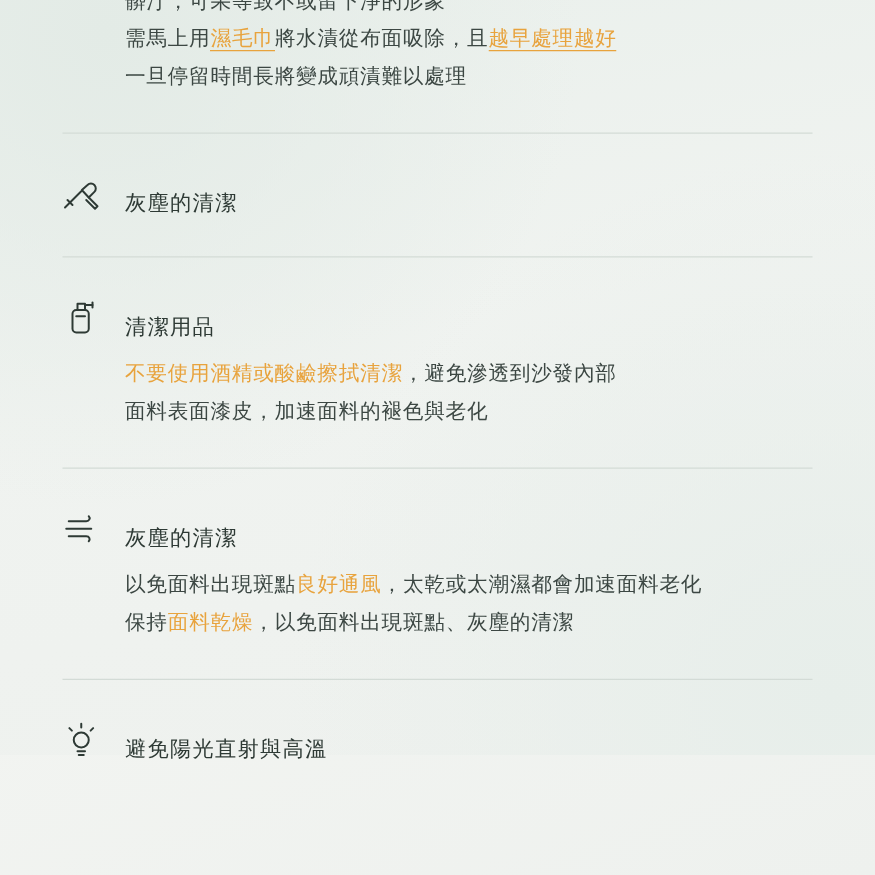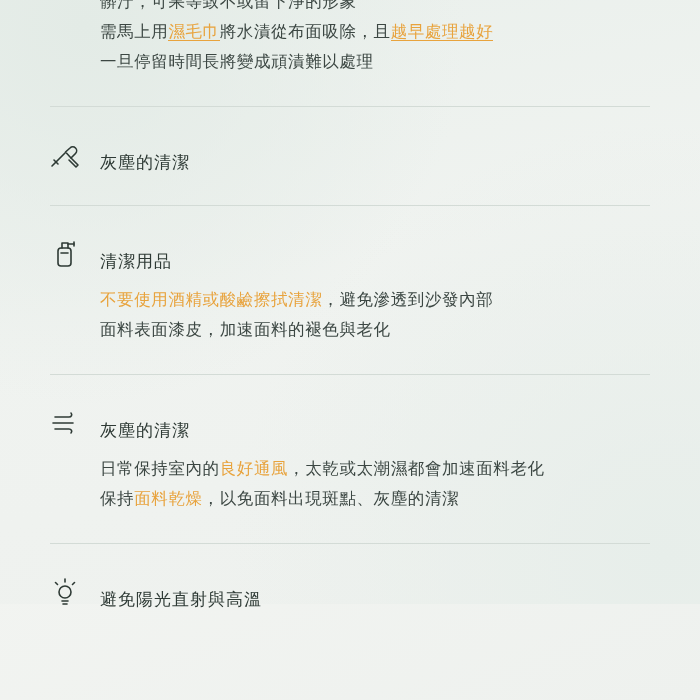--- a/index.html
+++ b/index.html
@@ -160,21 +160,21 @@
       <span class="icon">
         <svg width="40" height="40" viewBox="0 0 40 40" fill="none" stroke="#2e3a35" stroke-width="1.6" stroke-linecap="round" stroke-linejoin="round">
           <path d="M10 15 L24 15 C26.5 15 27.5 12.5 26 11"></path>
           <path d="M8 21 L28 21"></path>
           <path d="M10 27 L24 27 C26.5 27 27.5 29.5 26 31"></path>
         </svg>
       </span>
       <span class="sec-title">灰塵的清潔</span>
     </div>
     <div class="body">
-      <p><span>日常保持室內的</span><span class="hl-orange">良好通風</span><span>，太乾或太潮濕都會加速面料老化</span></p>
+      <p><span>以免面料出現斑點</span><span class="hl-orange">良好通風</span><span>，太乾或太潮濕都會加速面料老化</span></p>
       <p><span>保持</span><span class="hl-orange">面料乾燥</span><span>，以免面料出現斑點、灰塵的清潔</span></p>
     </div>
   </div>
 
   <div style="height:30px"></div>
   <div class="divider"></div>
 
   <div class="section">
     <div class="sec-head last-head">
       <span class="icon">

